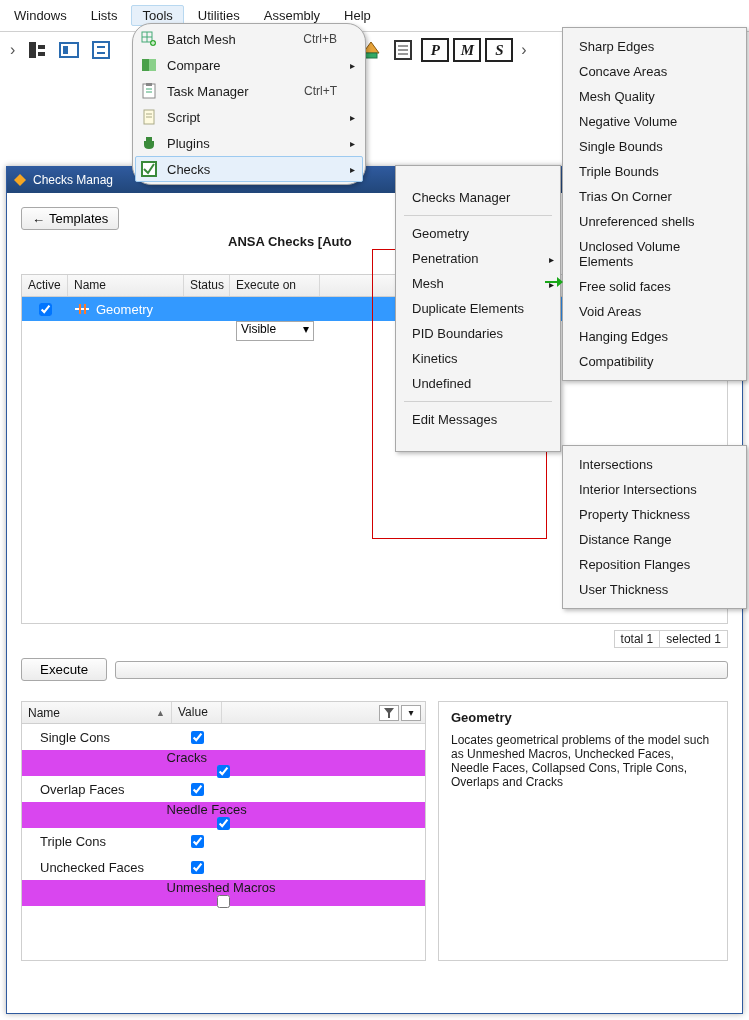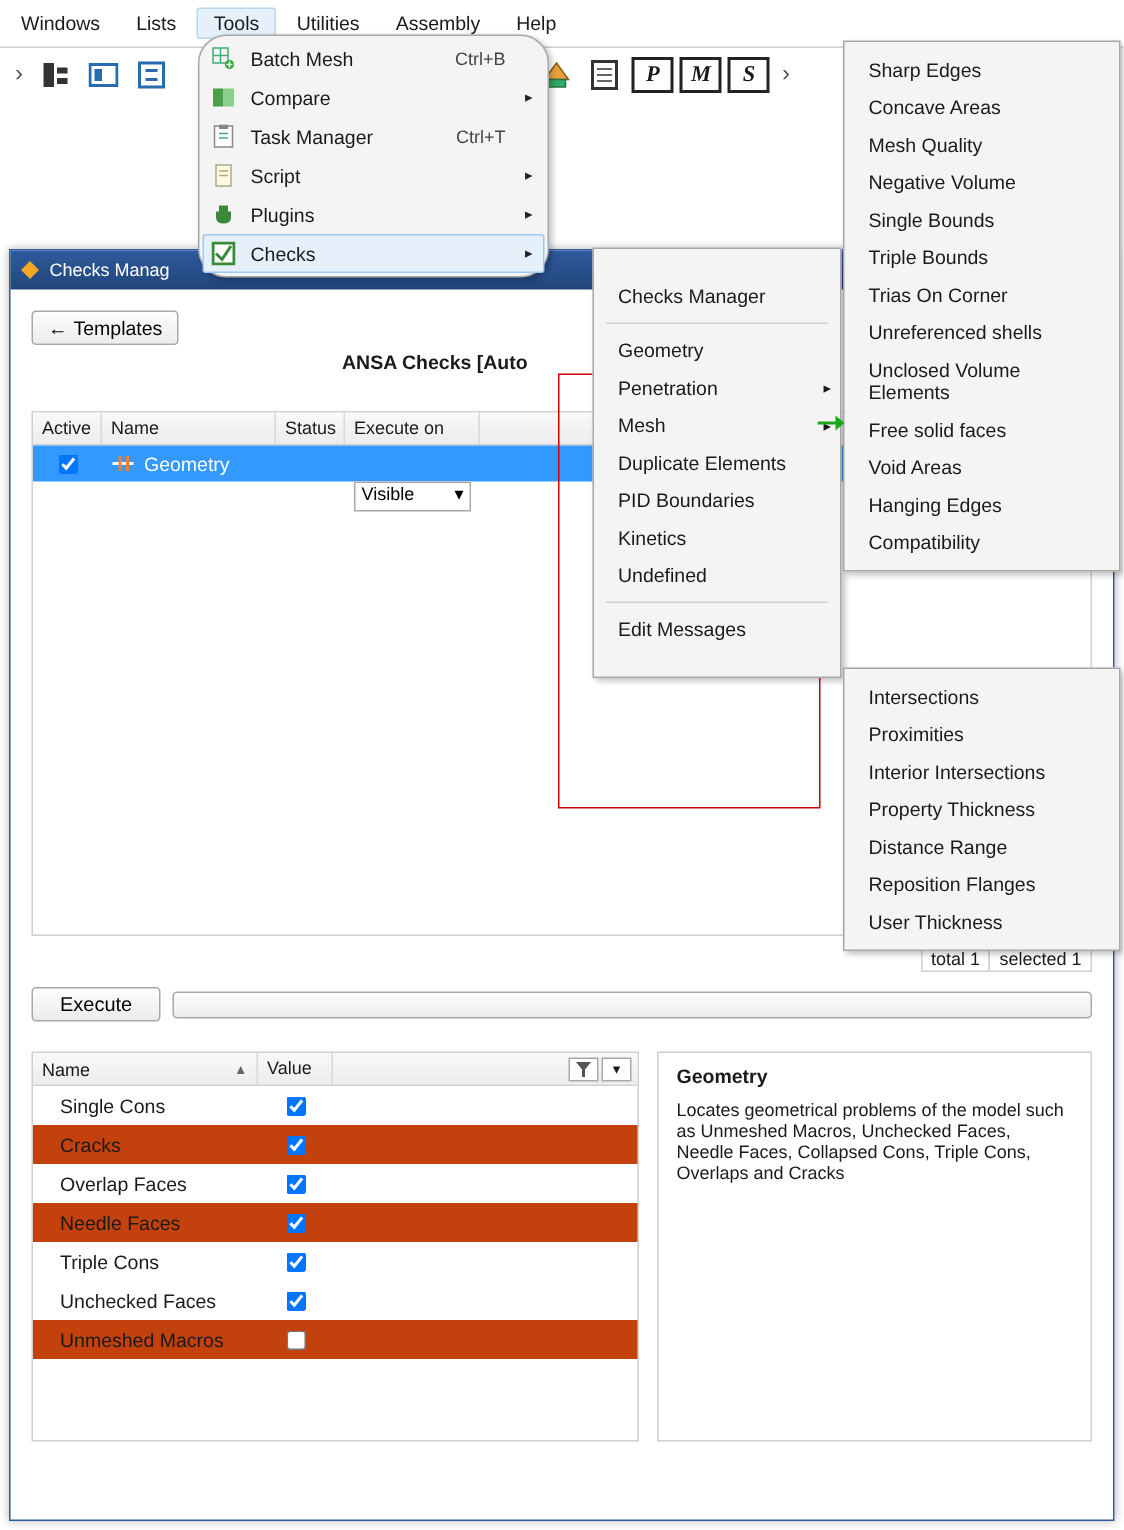--- a/index.html
+++ b/index.html
@@ -76,21 +76,21 @@
   .lower-right { width:290px; border:1px solid #cfcfcf; padding:8px 12px; font-size:12px; }
   .lower-right h4 { font-size:13px; margin-bottom:8px; }
 
   .props-head { display:flex; background:linear-gradient(#f9f9f9,#ececec); border-bottom:1px solid #cfcfcf; height:22px; font-size:12px; align-items:stretch; }
   .ph-name { width:150px; padding:3px 6px; border-right:1px solid #d8d8d8; display:flex; justify-content:space-between; align-items:center; }
   .ph-value { width:50px; padding:3px 6px; border-right:1px solid #d8d8d8; }
   .ph-rest { flex:1; display:flex; justify-content:flex-end; align-items:center; padding-right:4px; gap:2px;}
   .filter-btn { width:20px; height:16px; border:1px solid #a8a8a8; background:#fff; display:flex; align-items:center; justify-content:center; font-size:10px;}
 
   .prop-row { display:flex; align-items:center; height:26px; font-size:13px; }
-  .prop-row.alt { background:#c2410c; }
+  .prop-row.alt { background:#d946ef;flex-direction:column; }
   .pr-name { width:150px; padding-left:18px; }
   .pr-val { width:50px; display:flex; justify-content:center; }
 
   input[type=checkbox] { width:13px; height:13px; }
   .sort-arrow { font-size:9px; color:#666; }
 </style>
 </head>
 <body>
 
 <div class="menubar">
@@ -376,21 +376,20 @@
     <div class="sub-item">Trias On Corner</div>
     <div class="sub-item">Unreferenced shells</div>
     <div class="sub-item">Unclosed Volume Elements</div>
     <div class="sub-item">Free solid faces</div>
     <div class="sub-item">Void Areas</div>
     <div class="sub-item">Hanging Edges</div>
     <div class="sub-item">Compatibility</div>
   </div>
 <div class="menu menu-right2" id="extra-submenu">
     <div class="sub-item">Intersections</div>
-    <div class="sub-item">Proximities</div>
     <div class="sub-item">Interior Intersections</div>
     <div class="sub-item">Property Thickness</div>
     <div class="sub-item">Distance Range</div>
     <div class="sub-item">Reposition Flanges</div>
     <div class="sub-item">User Thickness</div>
   </div>
 
 <div class="red-rect"></div>
 
 </body></html>

